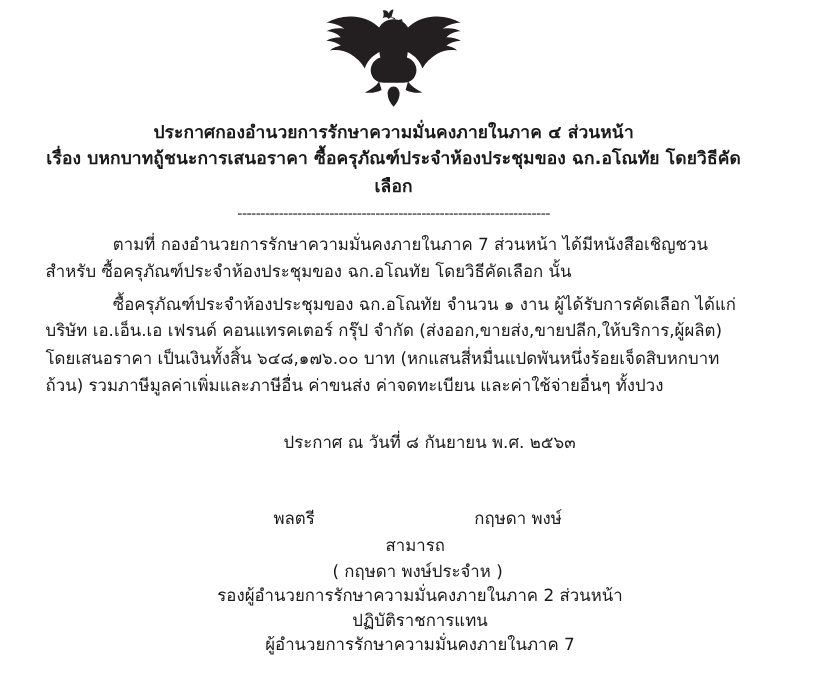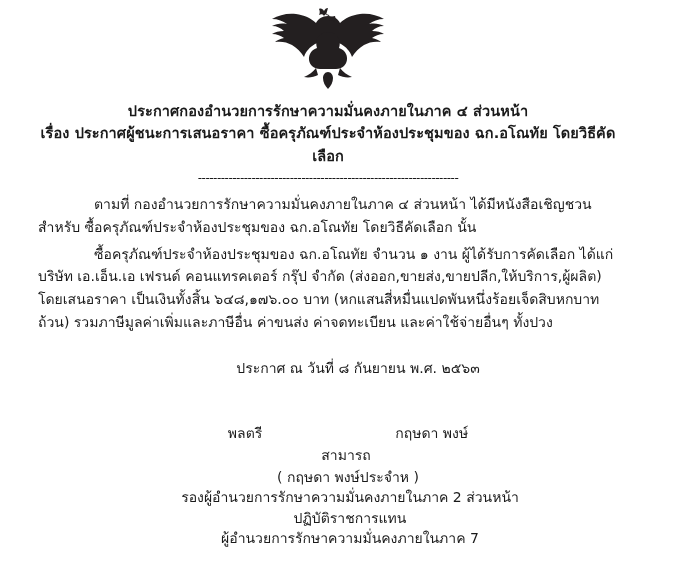--- a/index.html
+++ b/index.html
@@ -124,27 +124,27 @@
 
         <path d="M60 30c-5 0-9 3-11 7-1 3-1 6 0 9-3 1-6 3-7 6-2 4-1 9 2 12 2 2 5 3 8 3h16c3 0 6-1 8-3 3-3 4-8 2-12-1-3-4-5-7-6 1-3 1-6 0-9-2-4-6-7-11-7z"></path>
 
         <path d="M48 66c-3 4-7 7-12 9 5 1 10 0 14-2l-2-7zM72 66l-2 7c4 2 9 3 14 2-5-2-9-5-12-9zM60 70c-3 0-5 3-5 6 0 4 2 8 5 11 3-3 5-7 5-11 0-3-2-6-5-6z"></path>
       </g>
     </svg>
   </div>
 
   <div class="title-block">
     <div class="title-line">ประกาศกองอำนวยการรักษาความมั่นคงภายในภาค ๔ ส่วนหน้า</div>
-    <div class="title-line">เรื่อง ประกาศผู้ชนะการเสนอราคา ซื้อครุภัณฑ์ประจำห้องประชุมของ ฉก.อโณทัย โดยวิธีคัดเลือก</div>
+    <div class="title-line">เรื่อง บหกบาทถู้ชนะการเสนอราคา ซื้อครุภัณฑ์ประจำห้องประชุมของ ฉก.อโณทัย โดยวิธีคัดเลือก</div>
   </div>
 
   <div class="rule">--------------------------------------------------------------------</div>
 
   <div class="body-block">
-    <p class="para p1"><span class="indent"></span><span>ตามที่ กองอำนวยการรักษาความมั่นคงภายในภาค ๔ ส่วนหน้า ได้มีหนังสือเชิญชวนสำหรับ ซื้อครุภัณฑ์ประจำห้องประชุมของ ฉก.อโณทัย โดยวิธีคัดเลือก  นั้น</span></p>
+    <p class="para p1"><span class="indent"></span><span>ตามที่ กองอำนวยการรักษาความมั่นคงภายในภาค 7 ส่วนหน้า ได้มีหนังสือเชิญชวนสำหรับ ซื้อครุภัณฑ์ประจำห้องประชุมของ ฉก.อโณทัย โดยวิธีคัดเลือก  นั้น</span></p>
     <p class="para p2"><span class="indent"></span><span>ซื้อครุภัณฑ์ประจำห้องประชุมของ ฉก.อโณทัย จำนวน ๑ งาน ผู้ได้รับการคัดเลือก ได้แก่ บริษัท เอ.เอ็น.เอ เฟรนด์ คอนแทรคเตอร์ กรุ๊ป จำกัด (ส่งออก,ขายส่ง,ขายปลีก,ให้บริการ,ผู้ผลิต) โดยเสนอราคา เป็นเงินทั้งสิ้น ๖๔๘,๑๗๖.๐๐ บาท (หกแสนสี่หมื่นแปดพันหนึ่งร้อยเจ็ดสิบหกบาทถ้วน) รวมภาษีมูลค่าเพิ่มและภาษีอื่น ค่าขนส่ง ค่าจดทะเบียน และค่าใช้จ่ายอื่นๆ ทั้งปวง</span></p>
   </div>
 
   <div class="announce-date">ประกาศ ณ วันที่  ๘ กันยายน พ.ศ. ๒๕๖๓</div>
 
   <div class="sign-block">
     <div class="sign-rank-row">
       <div class="sign-rank">พลตรี</div>
       <div class="sign-name">กฤษดา พงษ์</div>
     </div>

